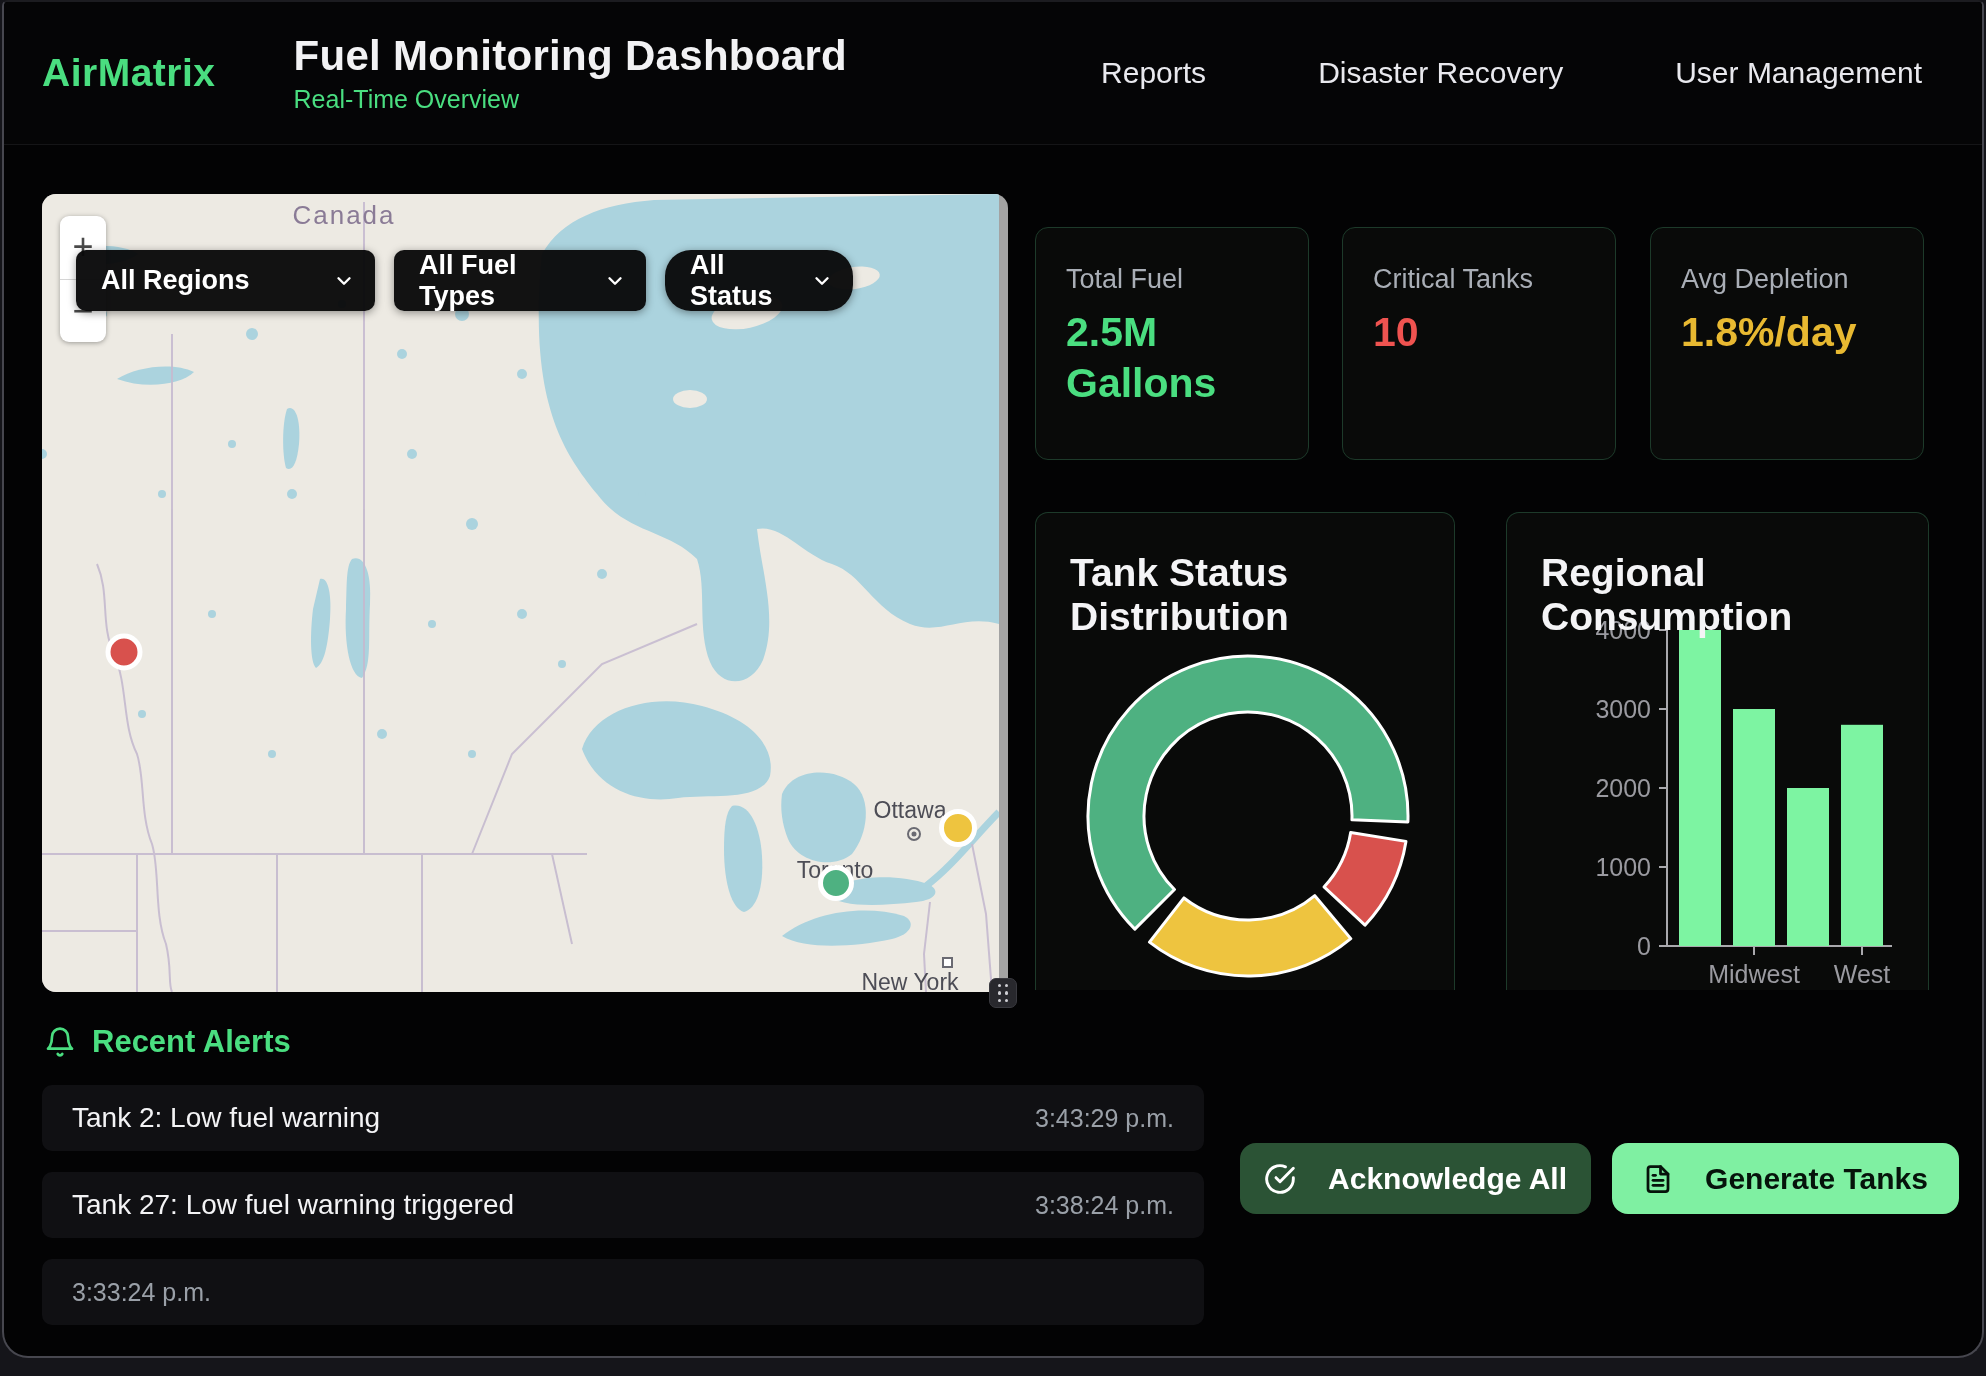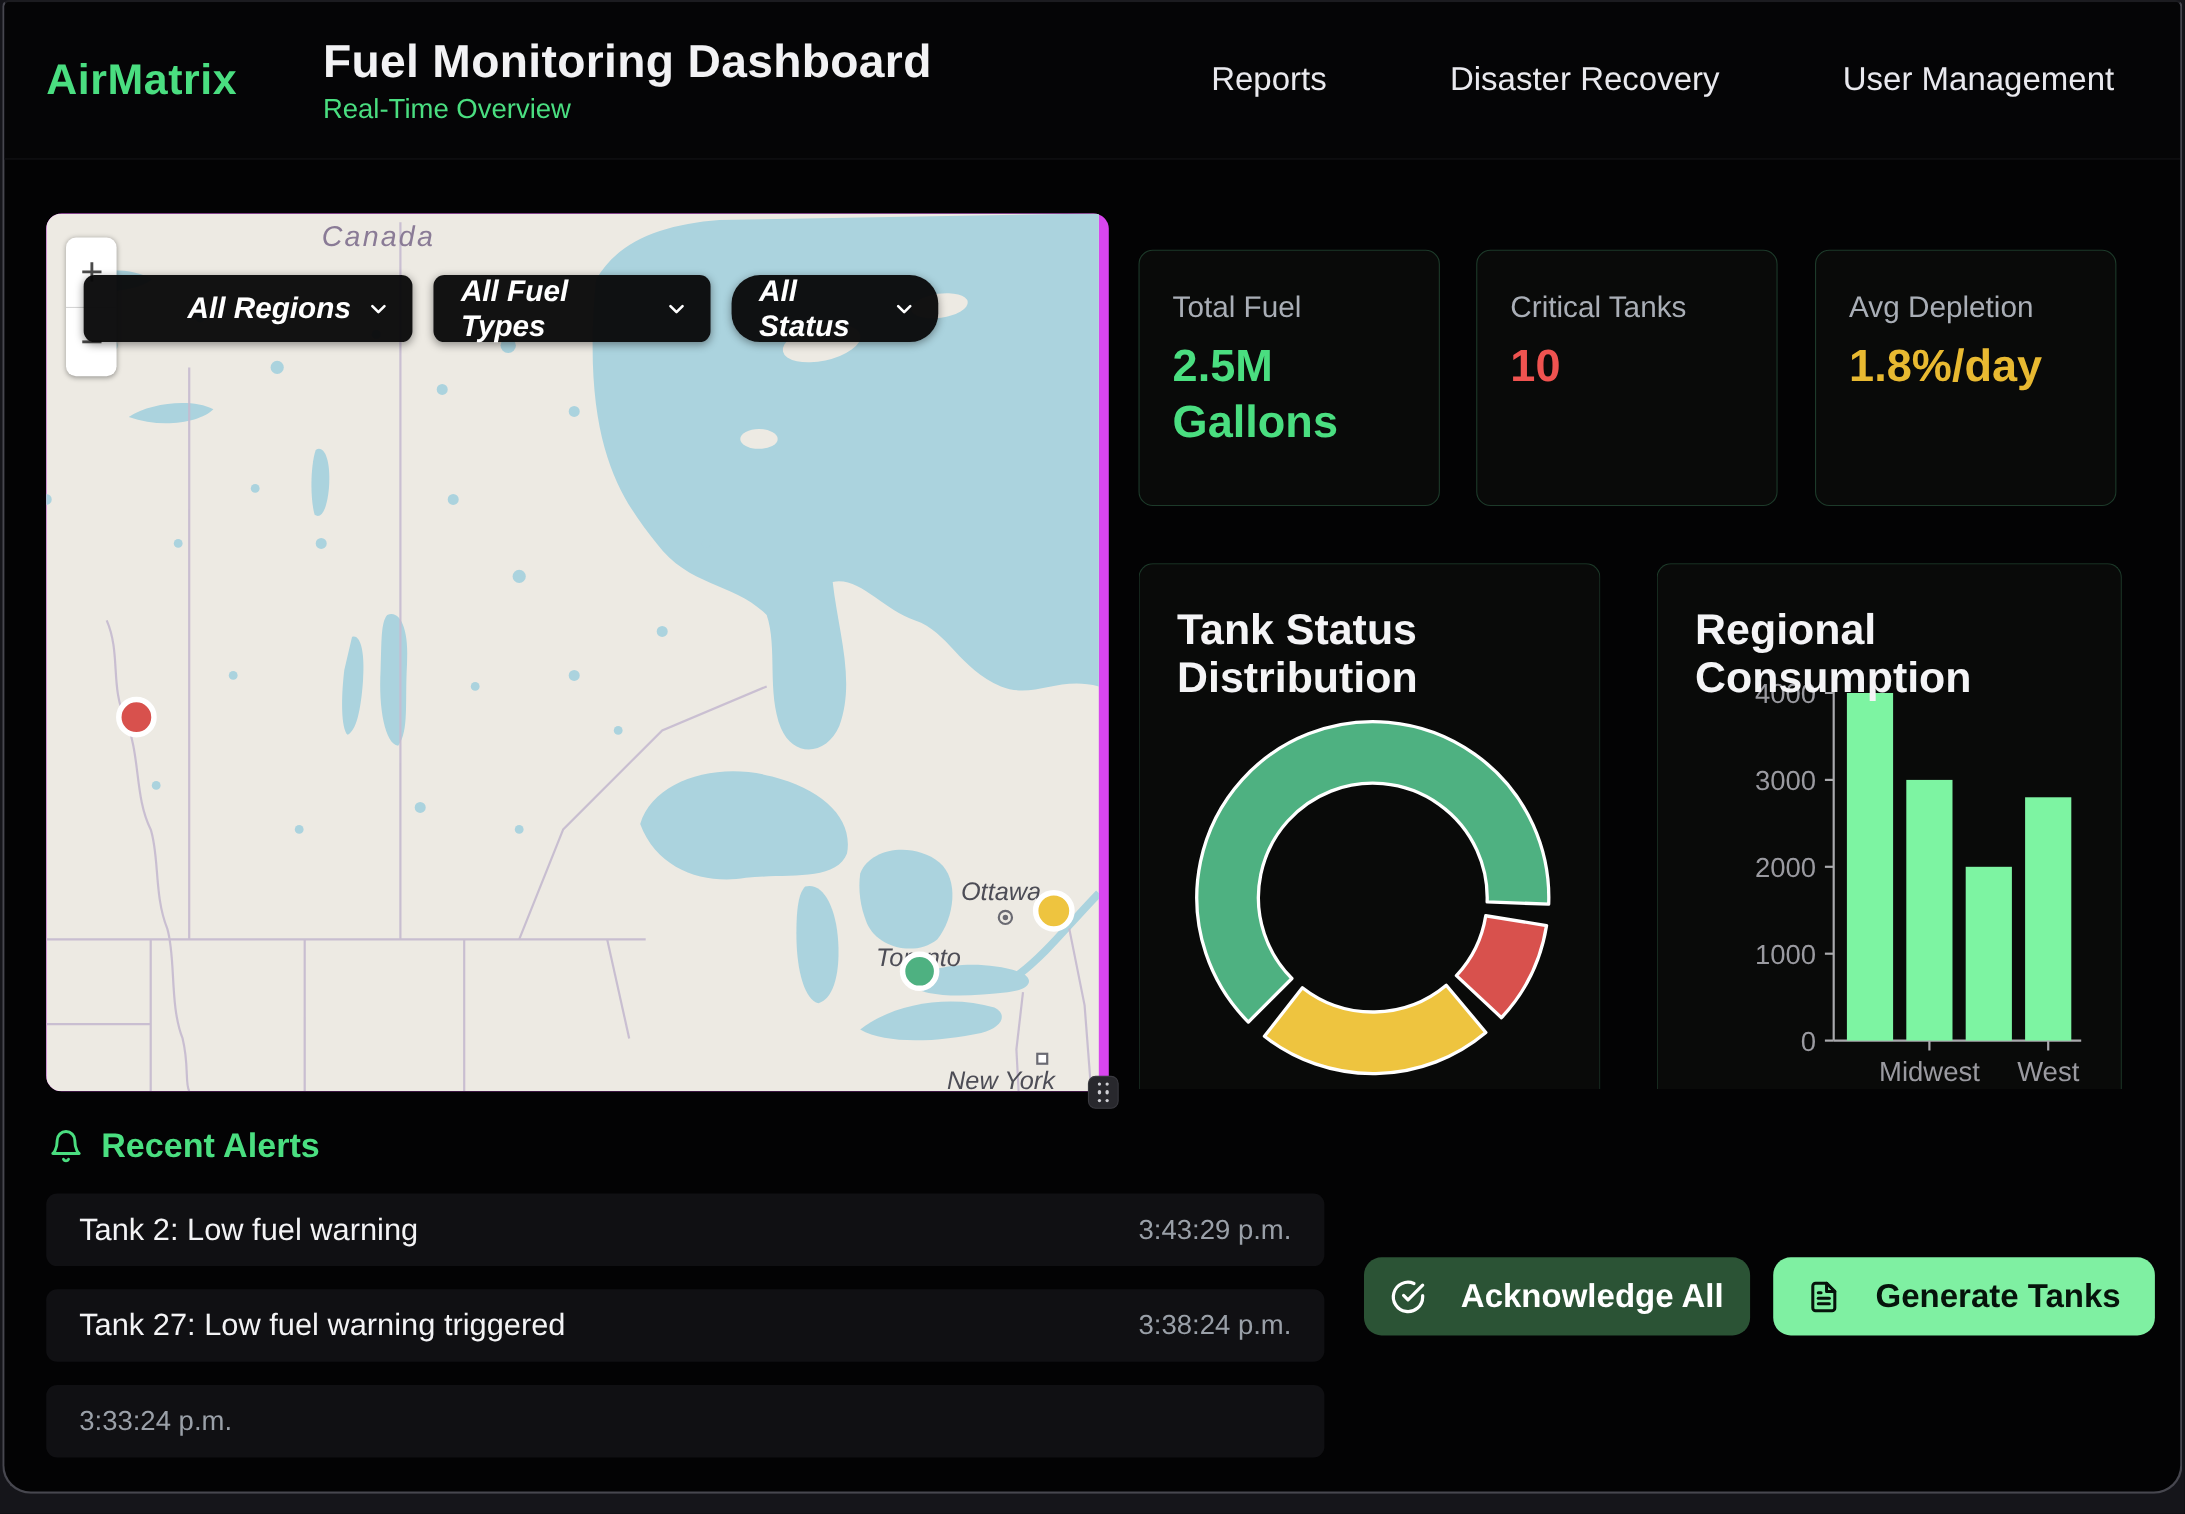--- a/index.html
+++ b/index.html
@@ -15,36 +15,36 @@
     border-bottom:1px solid #151517; background:#050506; z-index:5; }
   .brand { font-size:39px; font-weight:bold; color:#4ade80; letter-spacing:.5px; }
   .title-block { margin-left:78px; }
   .page-title { font-size:42px; font-weight:bold; color:#f2f2f4; letter-spacing:.3px; }
   .page-subtitle { margin-top:5px; font-size:25px; color:#4ade80; }
   .nav { margin-left:auto; display:flex; gap:112px; }
   .nav-item { font-size:30px; color:#e9e9ee; cursor:pointer; }
 
   
   .map-panel { position:absolute; left:38px; top:192px; width:966px; height:798px;
-    border-radius:14px; overflow:hidden; background:#d946ef;font-style:italic; }
+    border-radius:14px; overflow:hidden; background:#a3a3a3; }
   .map-canvas { position:absolute; inset:0; }
   .map-city-label { fill:#4d4d56; font-size:23px; }
   .map-country-label { fill:#8a7b96; font-size:26px; letter-spacing:2px; }
   .zoom-ctrl { position:absolute; left:18px; top:22px; width:46px; height:126px;
     background:#ffffff; border-radius:9px; box-shadow:0 1px 5px rgba(0,0,0,.35);
     display:flex; flex-direction:column; z-index:2; }
   .zoom-btn { flex:1; display:flex; align-items:center; justify-content:center;
     font-size:36px; color:#4a4a4a; cursor:pointer; }
   .zoom-btn:first-child { border-bottom:1px solid #d5d5d5; }
   .filter-bar { position:absolute; left:34px; top:56px; display:flex; gap:19px; z-index:3; }
   .filter-dd { height:61px; background:rgba(8,8,9,.96); border-radius:10px;
     display:flex; align-items:center; justify-content:space-between;
     padding:0 20px 0 25px; color:#ffffff; font-size:27px; font-weight:600;
     box-shadow:0 2px 8px rgba(0,0,0,.4); cursor:pointer; }
-  .dd-regions { width:299px;justify-content:flex-end; } .dd-fuel { width:252px; } .dd-status { width:188px;border-radius:26px; }
+  .dd-regions { width:299px; } .dd-fuel { width:252px; } .dd-status { width:188px;border-radius:26px; }
   .chev { width:22px; height:22px; margin-left:14px; flex:none; }
 
   .drag-handle { position:absolute; left:985px; top:976px; width:28px; height:30px;
     background:#28282d; border:1px solid #3a3a40; border-radius:7px; z-index:6;
     display:grid; grid-template-columns:repeat(2,1fr); align-content:center;
     justify-items:center; row-gap:4px; padding:4px 6px; cursor:grab; }
   .drag-handle i { width:3.5px; height:3.5px; border-radius:50%; background:#cfcfd4; }
 
   
   .stat-card { position:absolute; top:225px; width:274px; height:233px;

